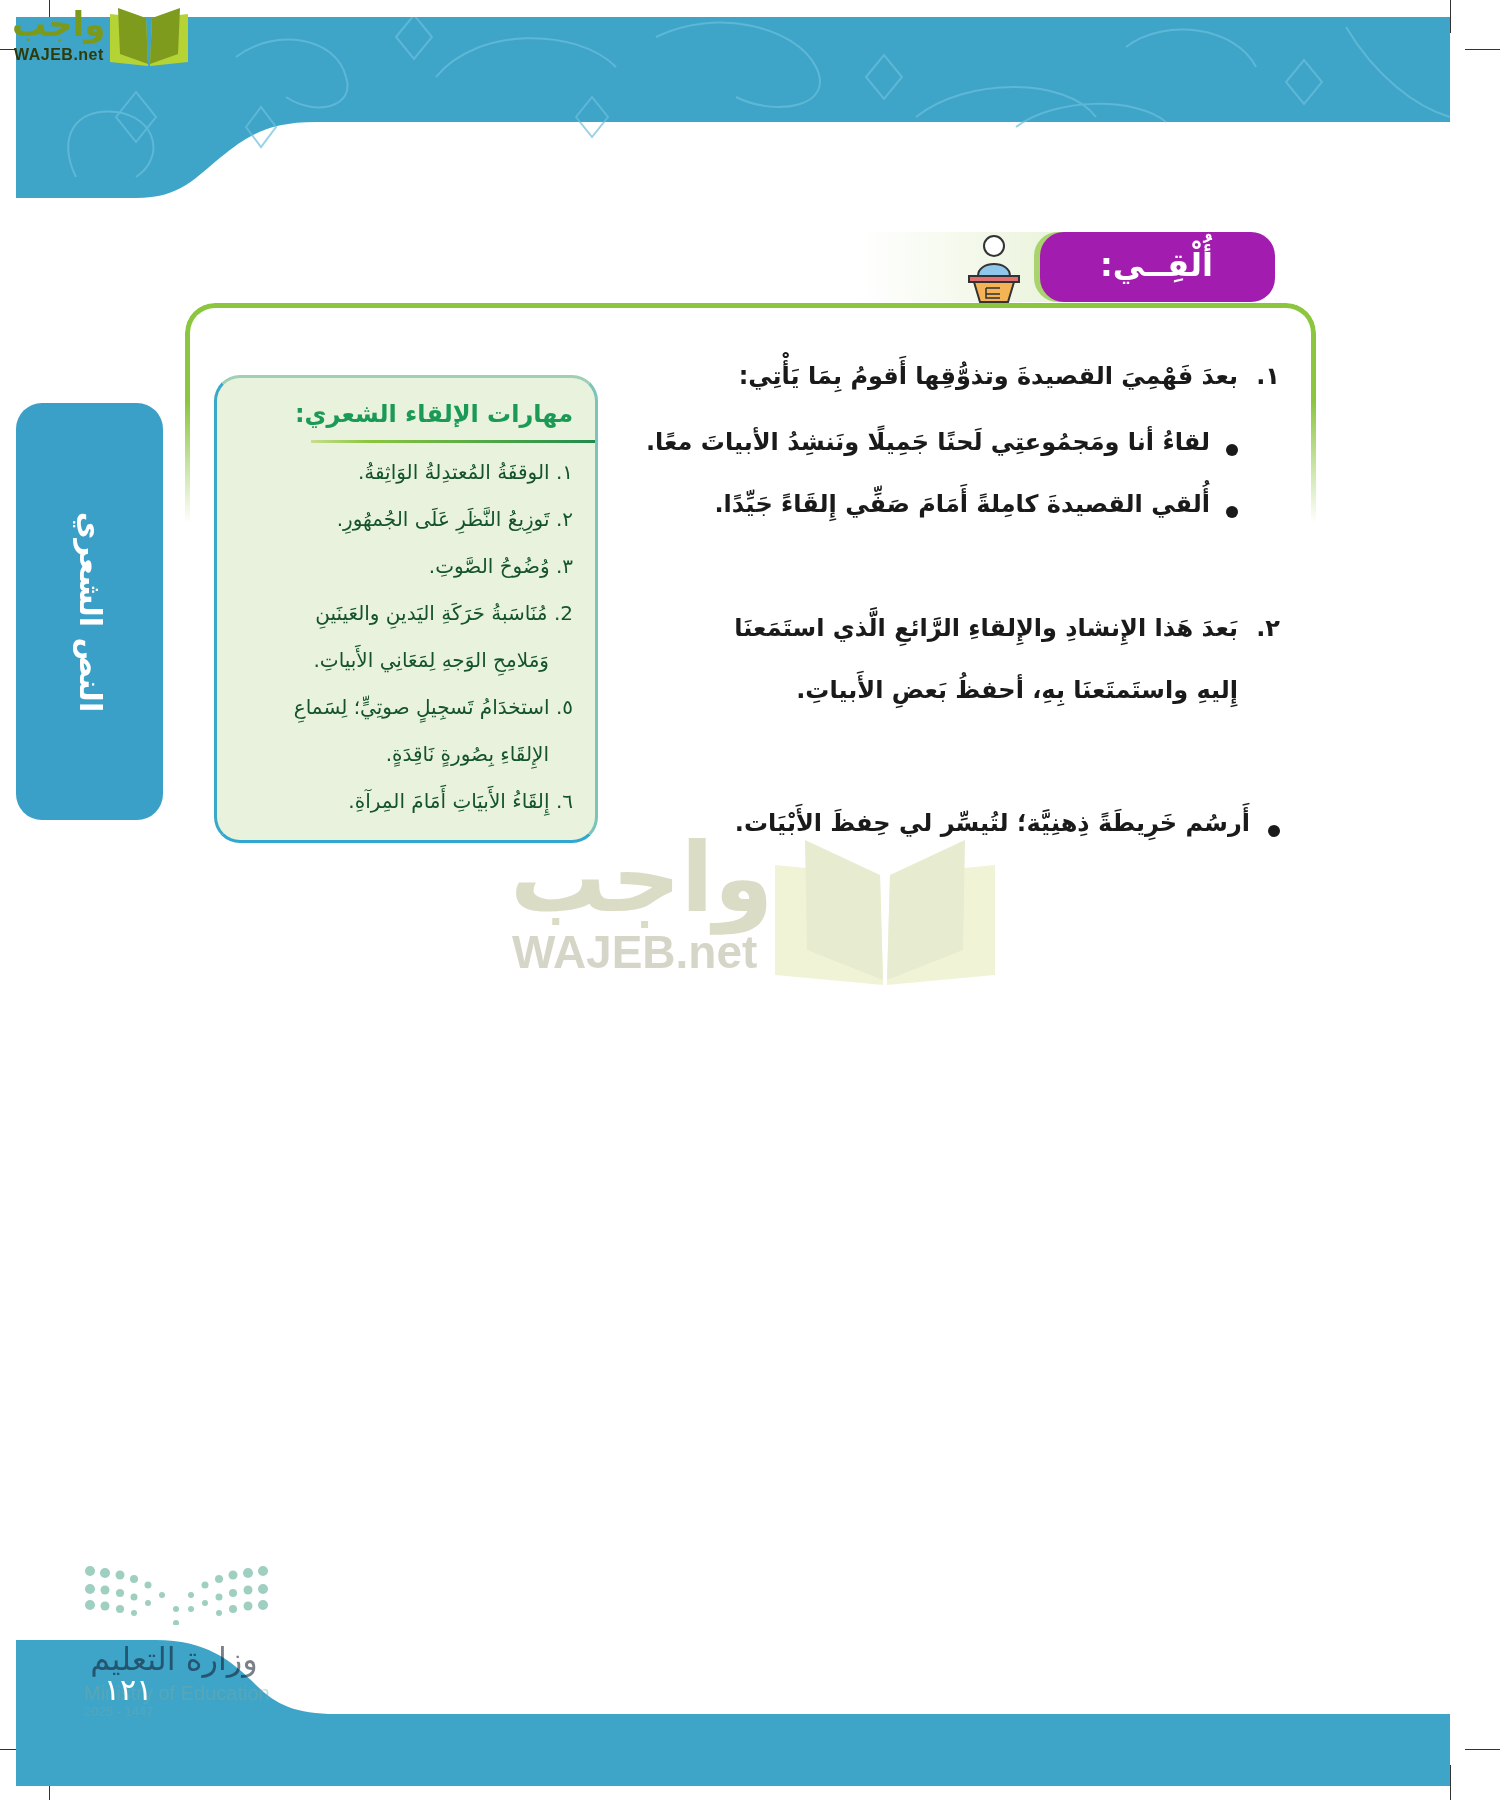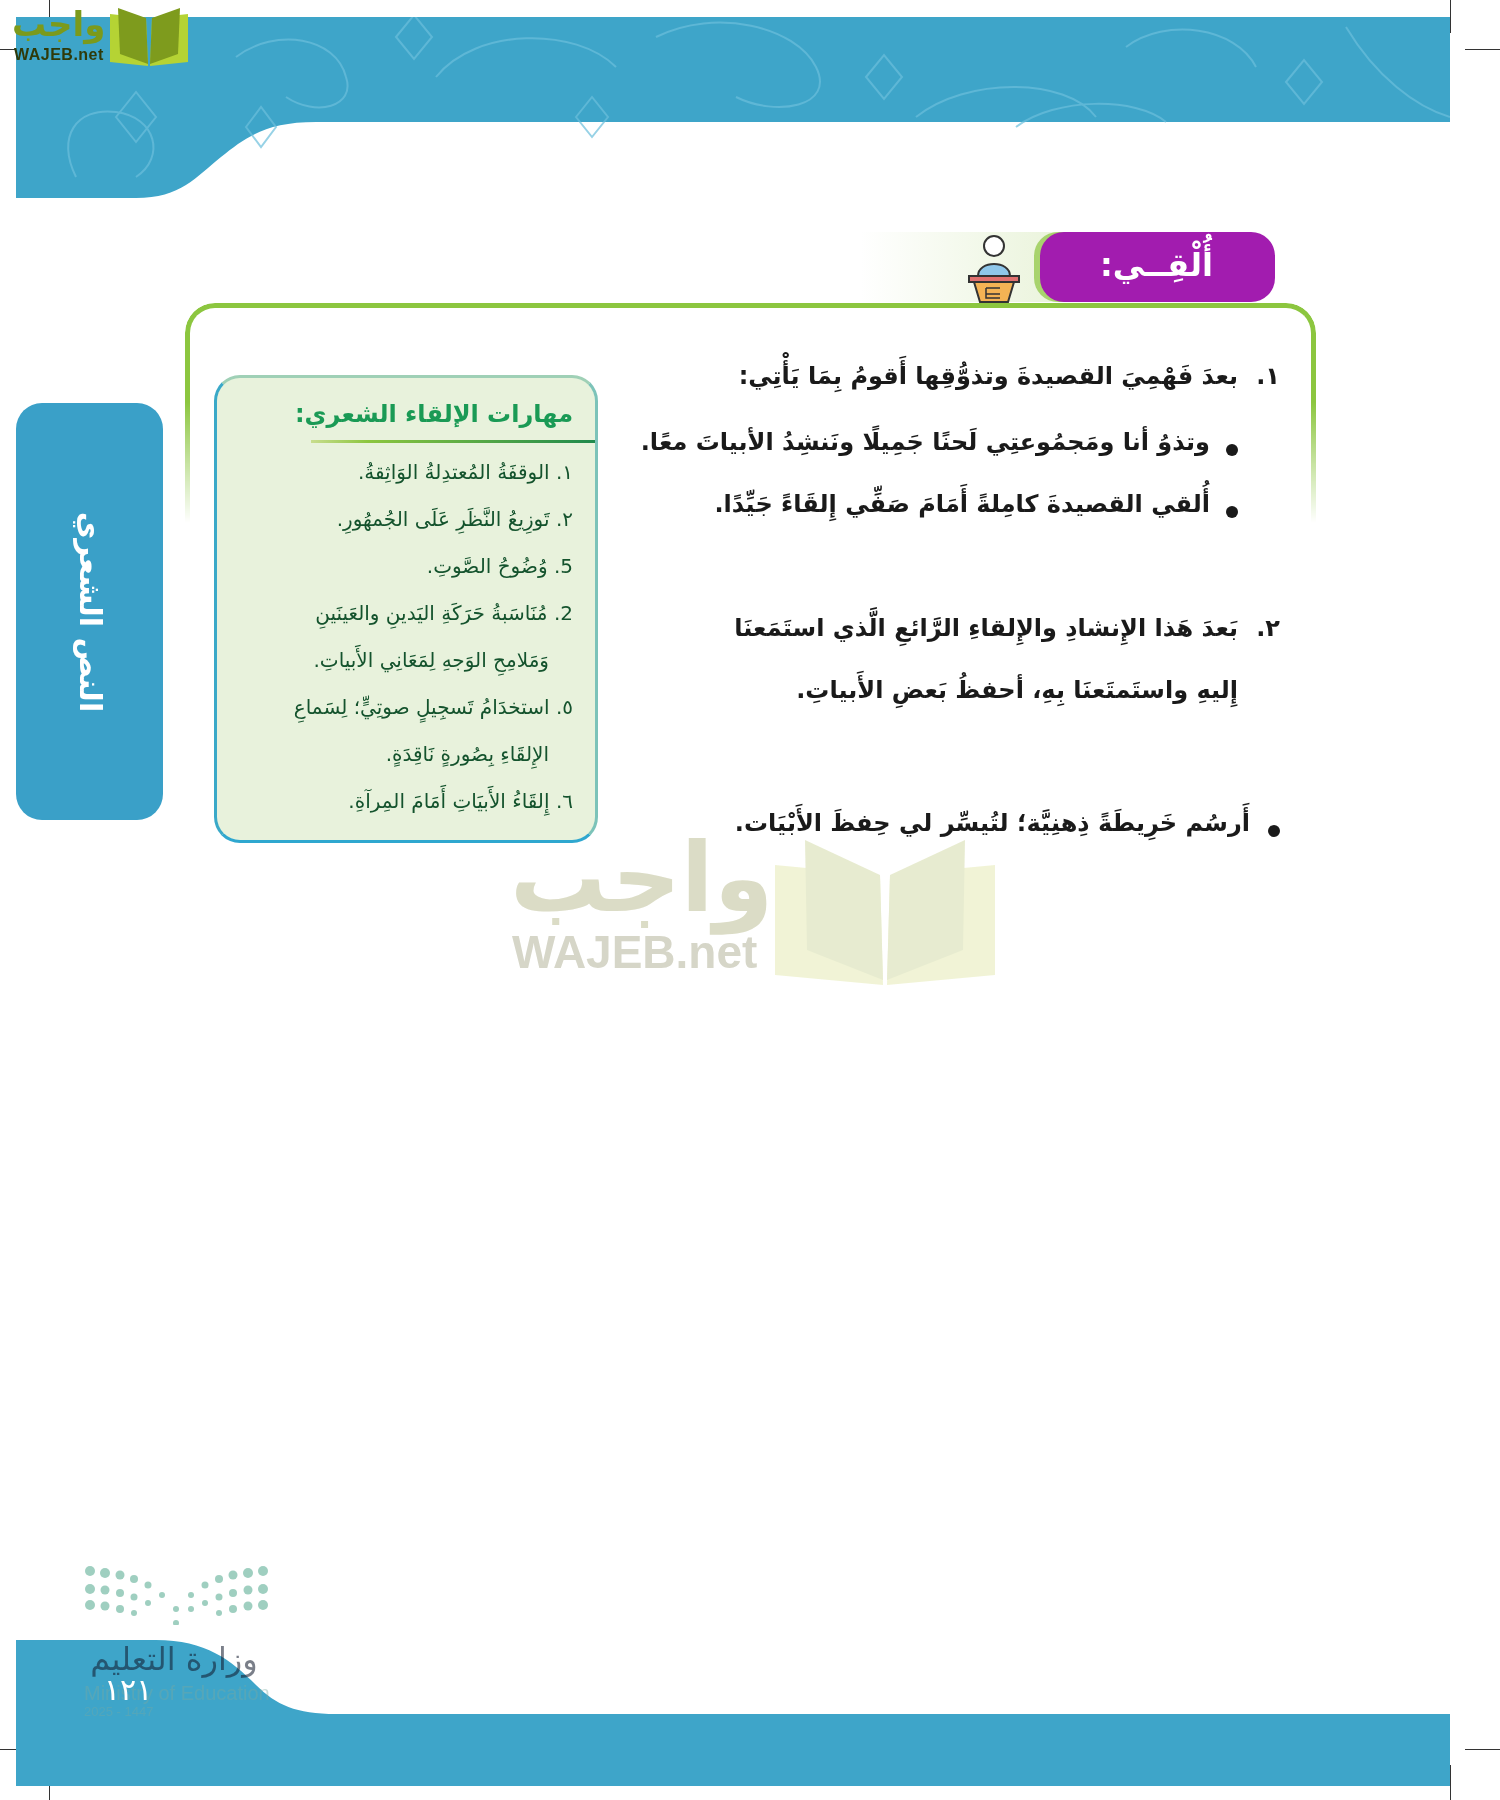--- a/index.html
+++ b/index.html
@@ -175,38 +175,38 @@
   <path d="M14 42 C14 26 46 26 46 42 Z" fill="#8fc7ea" stroke="#333" stroke-width="2"></path>
   <rect x="5" y="42" width="50" height="6" fill="#e0706f" stroke="#333" stroke-width="2"></rect>
   <path d="M10 48 L50 48 L44 68 L16 68 Z" fill="#f4b354" stroke="#333" stroke-width="2"></path>
   <path d="M22 54 h14 M22 60 h14 M22 54 v10 h14" fill="none" stroke="#333" stroke-width="1.5"></path>
 </svg>
 
 <span class="q-num" style="right:220px; top:362px;">١.</span>
 <span class="q" style="right:262px; top:362px;">بعدَ فَهْمِيَ القصيدةَ وتذوُّقِها أَقومُ بِمَا يَأْتِي:</span>
 
 <div class="bullet" style="left:1226px; top:444px;"></div>
-<span class="q" style="right:290px; top:428px;">وتذوُ أنا ومَجمُوعتِي لَحنًا جَمِيلًا ونَنشِدُ الأبياتَ معًا.</span>
+<span class="q" style="right:290px; top:428px;">لقاءُ أنا ومَجمُوعتِي لَحنًا جَمِيلًا ونَنشِدُ الأبياتَ معًا.</span>
 
 <div class="bullet" style="left:1226px; top:506px;"></div>
 <span class="q" style="right:290px; top:490px;">أُلقي القصيدةَ كامِلةً أَمَامَ صَفِّي إِلقَاءً جَيِّدًا.</span>
 
 <span class="q-num" style="right:220px; top:614px;">٢.</span>
 <span class="q" style="right:262px; top:614px;">بَعدَ هَذا الإِنشادِ والإِلقاءِ الرَّائعِ الَّذي استَمَعنَا</span>
 <span class="q" style="right:262px; top:676px;">إِليهِ واستَمتَعنَا بِهِ، أحفظُ بَعضِ الأَبياتِ.</span>
 
 <div class="bullet" style="left:1268px; top:825px;"></div>
 <span class="q" style="right:250px; top:809px;">أَرسُم خَرِيطَةً ذِهنِيَّة؛ لتُيسِّر لي حِفظَ الأَبْيَات.</span>
 
 <div class="skills">
   <span class="skills-title">مهارات الإلقاء الشعري:</span>
   <div class="skills-rule"></div>
   <span class="skill" style="top:82px;">١. الوقفَةُ المُعتدِلةُ الوَاثِقةُ.</span>
   <span class="skill" style="top:129px;">٢. تَوزِيعُ النَّظَرِ عَلَى الجُمهُورِ.</span>
-  <span class="skill" style="top:176px;">5.  وُضُوحُ الصَّوتِ.</span>
+  <span class="skill" style="top:176px;">٣.  وُضُوحُ الصَّوتِ.</span>
   <span class="skill" style="top:223px;">2. مُنَاسَبةُ حَرَكَةِ اليَدينِ والعَينَينِ</span>
   <span class="skill" style="top:270px; right:46px;">وَمَلامِحِ الوَجهِ لِمَعَانِي الأَبياتِ.</span>
   <span class="skill" style="top:317px;">٥. استخدَامُ تَسجِيلٍ صوتِيٍّ؛ لِسَماعِ</span>
   <span class="skill" style="top:364px; right:46px;">الإِلقَاءِ بِصُورةٍ نَاقِدَةٍ.</span>
   <span class="skill" style="top:411px;">٦. إِلقَاءُ الأَبيَاتِ أَمَامَ المِرآةِ.</span>
 </div>
 
 <span class="wm-ar">واجب</span>
 <span class="wm-en">WAJEB.net</span>
 <svg class="wm-book" width="220" height="150" viewBox="0 0 220 150">

